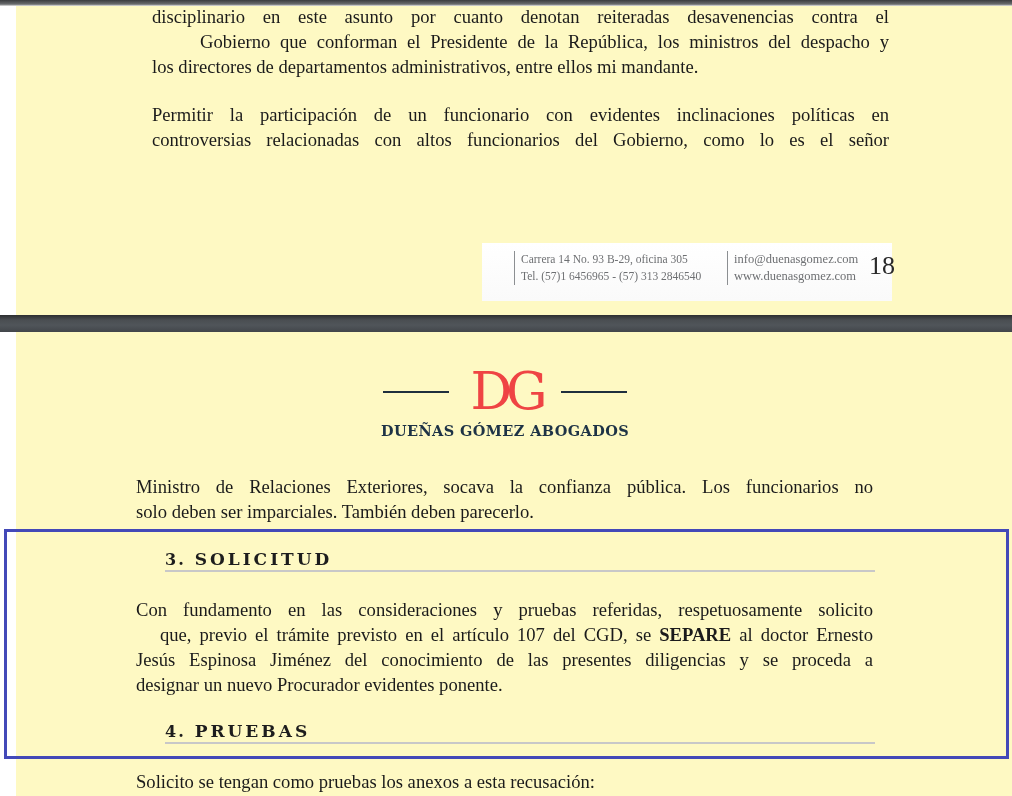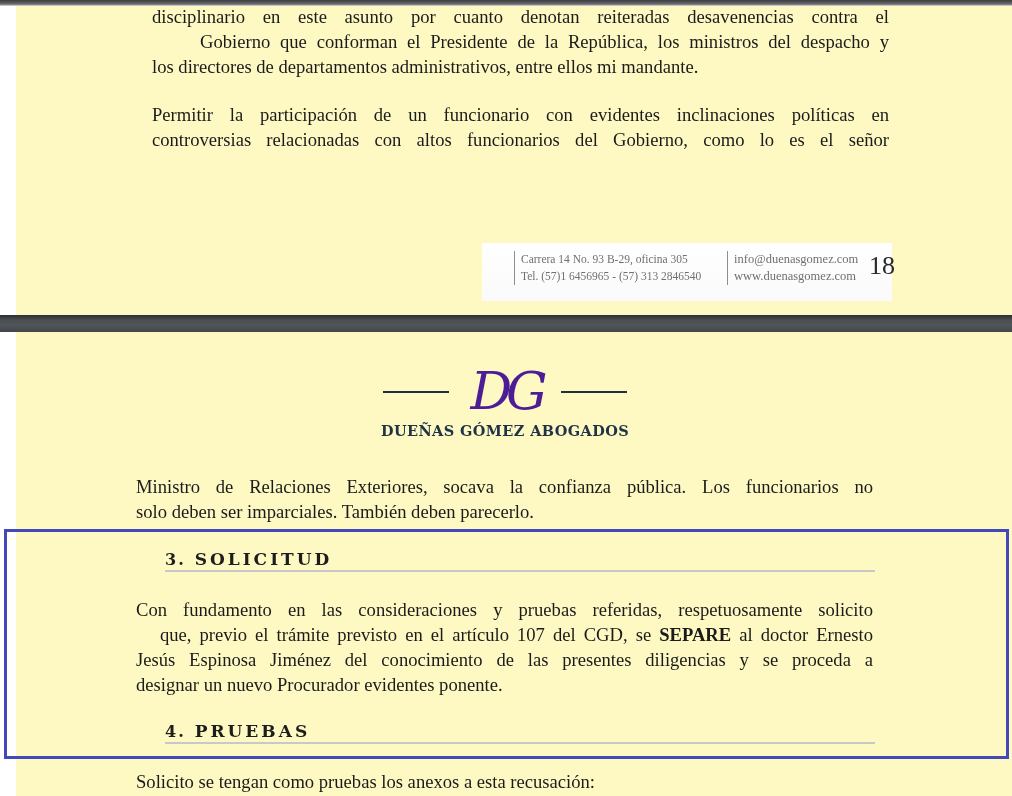--- a/index.html
+++ b/index.html
@@ -48,21 +48,21 @@
     }
     .logo { position: absolute; left: 380px; top: 368px; width: 250px; height: 78px; }
     .logo-line {
       position: absolute; top: 23px; height: 2px; width: 66px; background: #1f2f3d;
     }
     .logo-line.left { left: 3px; }
     .logo-line.right { left: 181px; }
     .monogram {
       position: absolute; left: 76px; top: -6px; width: 100px; text-align: center;
       font-family: "DejaVu Serif", serif; font-size: 52px; line-height: 58px;
-      color: #4c1d95; letter-spacing: -6px; font-style: italic;
+      color: #ef4444; letter-spacing: -6px;
     }
     .firm-name {
       position: absolute; left: 0; top: 54px; width: 250px; text-align: center;
       font-family: "DejaVu Serif", serif; font-weight: bold;
       font-size: 14.5px; letter-spacing: 0.4px; color: #1e3346;
     }
     .highlight-box {
       position: absolute; left: 4px; top: 529px; width: 999px; height: 224px;
       border: 3px solid #4349b8; box-sizing: content-box;
     }

